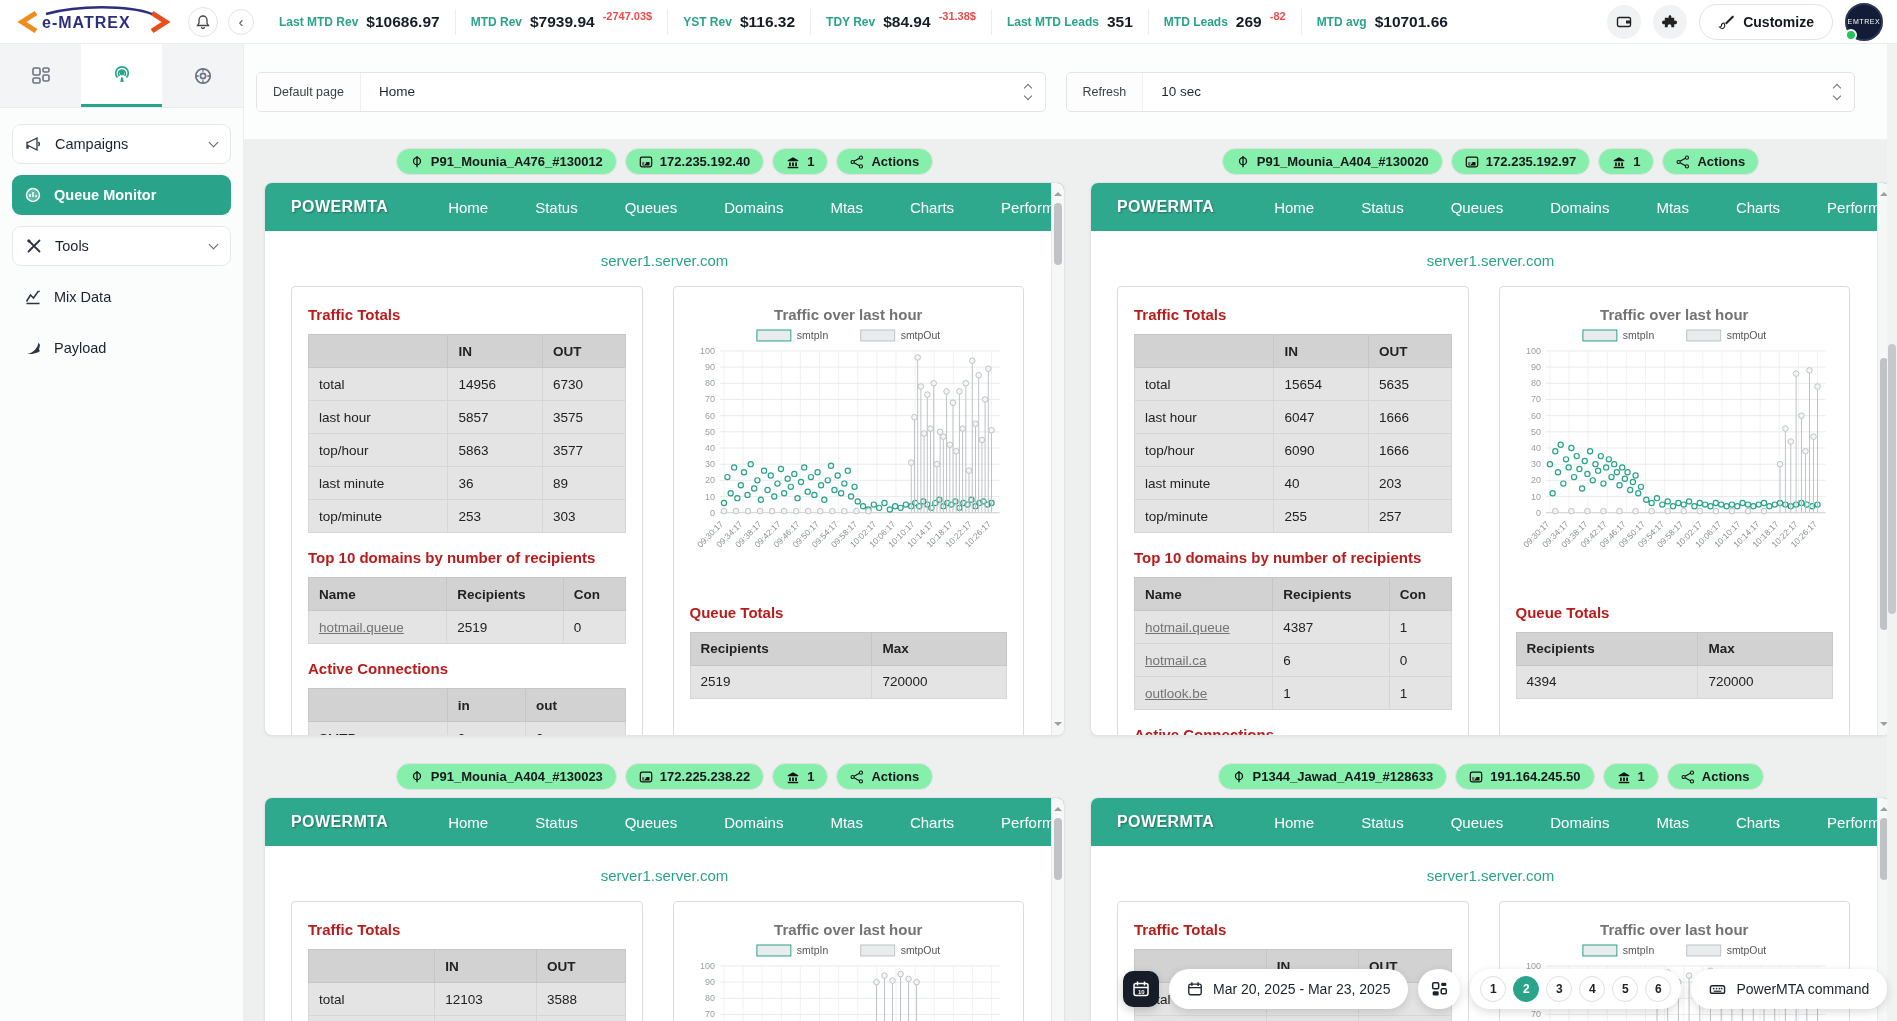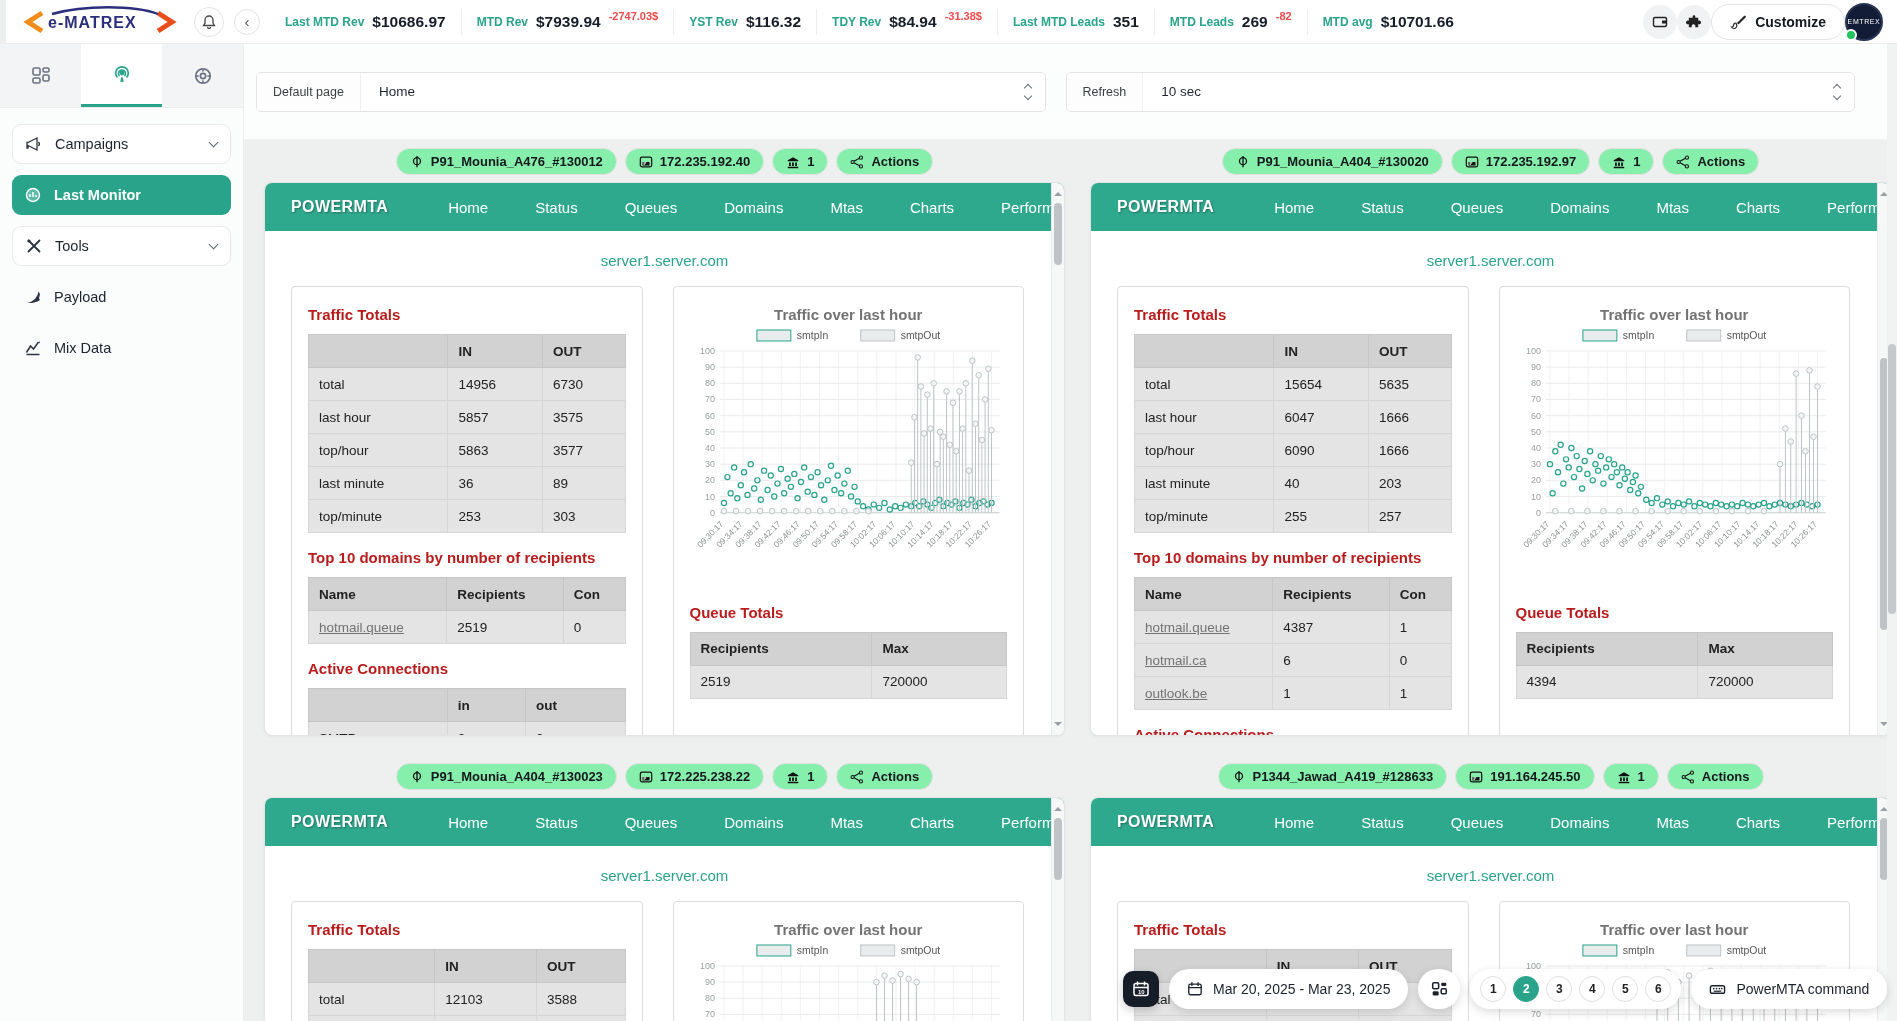--- a/index.html
+++ b/index.html
@@ -2,31 +2,31 @@
 <html><head>
 <meta charset="utf-8">
 <style>
   *{box-sizing:border-box;margin:0;padding:0}
   html,body{width:1897px;height:1021px;overflow:hidden}
   body{font-family:"Liberation Sans",sans-serif;background:#eef0f0;position:relative;color:#1d2733}
   a{text-decoration:none;color:inherit;cursor:pointer}
   button{font-family:inherit;cursor:pointer}
 
   
-  .topbar{position:absolute;top:0;left:6px;right:0;height:44px;background:#fff;border-bottom:1px solid #ececec;display:flex;align-items:center;z-index:40}
+  .topbar{position:absolute;top:0;left:0;right:0;height:44px;background:#fff;border-bottom:1px solid #ececec;display:flex;align-items:center;z-index:40}
   .logo{width:188px;padding-left:12px;display:flex;align-items:center}
   .icon-circle{width:30px;height:30px;border-radius:50%;background:#fff;border:1px solid #e4e4e4;display:flex;align-items:center;justify-content:center;color:#333}
   .collapse-btn{width:26px;height:26px;font-size:15px;color:#555;margin-left:10px}
   .stats{display:flex;align-items:center;height:100%;margin-left:10px;flex:1;min-width:0}
   .stat{display:flex;align-items:center;gap:8px;padding:0 15px;border-left:1px solid #eceeee;height:26px;white-space:nowrap}
   .stat:first-child{border-left:none}
   .sl{color:#2aa38b;font-size:12px;font-weight:bold}
   .sv{color:#161d29;font-size:15.5px;font-weight:bold}
   .sd{color:#ee4b4b;font-size:11px;font-weight:bold;align-self:flex-start;margin-top:1px}
-  .topbar-right{margin-left:auto;display:flex;align-items:center;padding-right:14px}
+  .topbar-right{margin-left:auto;display:flex;align-items:center;gap:12px;padding-right:14px}
   .round-grey{width:34px;height:34px;border-radius:50%;background:#f1f2f3;border:none;display:flex;align-items:center;justify-content:center}
   .customize-btn{height:36px;border-radius:18px;border:1px solid #e3e3e3;background:#fff;padding:0 18px;display:flex;gap:9px;align-items:center;font-size:14px;color:#14181d;font-weight:bold}
   .avatar{width:38px;height:38px;border-radius:50%;background:#121c36;color:#fff;position:relative;display:flex;align-items:center;justify-content:center;font-size:7px;letter-spacing:.6px;border:2px solid #2a3655}
   .avatar .dot{position:absolute;left:-2px;bottom:-2px;width:12px;height:12px;border-radius:50%;background:#22c55e;border:2px solid #fff}
 
   
   .sidebar{position:absolute;top:44px;left:0;width:244px;bottom:0;background:#fbfcfc;border-right:1px solid #ececec;z-index:20}
   .tabs{height:64px;display:flex;border-bottom:1px solid #ececec;background:#f3f4f5}
   .tab{flex:1;display:flex;align-items:center;justify-content:center;border:none;background:transparent;color:#6b7280}
   .tab.active{background:#fff;border-bottom:3px solid #2aa38b;color:#2aa38b}
@@ -202,43 +202,43 @@
       </svg>
       <span>Campaigns</span>
       <i class="chev"></i>
     </div>
     <div class="mitem active">
       <svg width="16" height="16" viewBox="0 0 16 16">
         <circle cx="8" cy="8" r="6.5" fill="#fff" opacity=".25"></circle>
         <circle cx="8" cy="8" r="6.5" fill="none" stroke="#fff" stroke-width="1.4"></circle>
         <path d="M5 10V7M8 10V5M11 10V8" stroke="#fff" stroke-width="1.5"></path>
       </svg>
-      <span>Last Monitor</span>
+      <span>Queue Monitor</span>
     </div>
     <div class="mitem boxed">
       <svg width="16" height="16" viewBox="0 0 16 16">
         <path d="M2.5 2.5l11 11M13.5 2.5l-11 11" stroke="#2b3440" stroke-width="1.8" stroke-linecap="round"></path>
         <circle cx="3" cy="3" r="1.6" fill="#2b3440"></circle>
       </svg>
       <span>Tools</span>
       <i class="chev"></i>
     </div>
     <div class="mitem">
       <svg width="16" height="16" viewBox="0 0 16 16">
-        <path d="M2 14C8 13 12.5 8.5 13.5 2.5L15 5l-1 4.5 1 1.5c-3.5 2.5-8 3.3-13 3z" fill="#2b3440"></path>
-      </svg>
-      <span>Payload</span>
-    </div>
-    <div class="mitem">
-      <svg width="16" height="16" viewBox="0 0 16 16">
         <path d="M1.5 12.5L5.5 6l3 3 5-7" fill="none" stroke="#2b3440" stroke-width="1.5"></path>
         <path d="M1.5 14.5h13" stroke="#2b3440" stroke-width="1.5"></path>
         <path d="M13.5 2l1.5-.5-.5 2z" fill="#2b3440"></path>
       </svg>
       <span>Mix Data</span>
+    </div>
+    <div class="mitem">
+      <svg width="16" height="16" viewBox="0 0 16 16">
+        <path d="M2 14C8 13 12.5 8.5 13.5 2.5L15 5l-1 4.5 1 1.5c-3.5 2.5-8 3.3-13 3z" fill="#2b3440"></path>
+      </svg>
+      <span>Payload</span>
     </div>
   </nav>
 </aside>
 
 <main class="content">
   <div class="controls-band">
     <div class="select">
       <span class="lab">Default page</span>
       <span class="val">Home</span>
       <span class="unfold">

